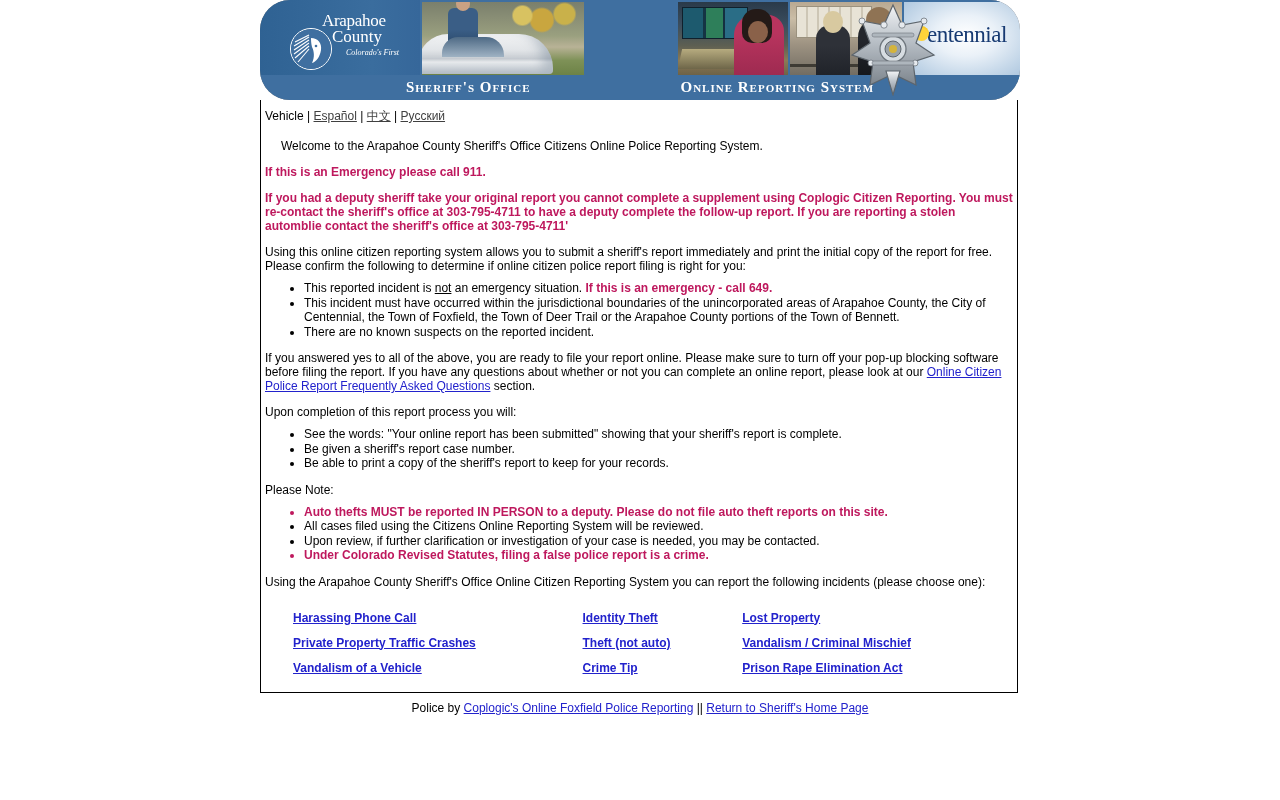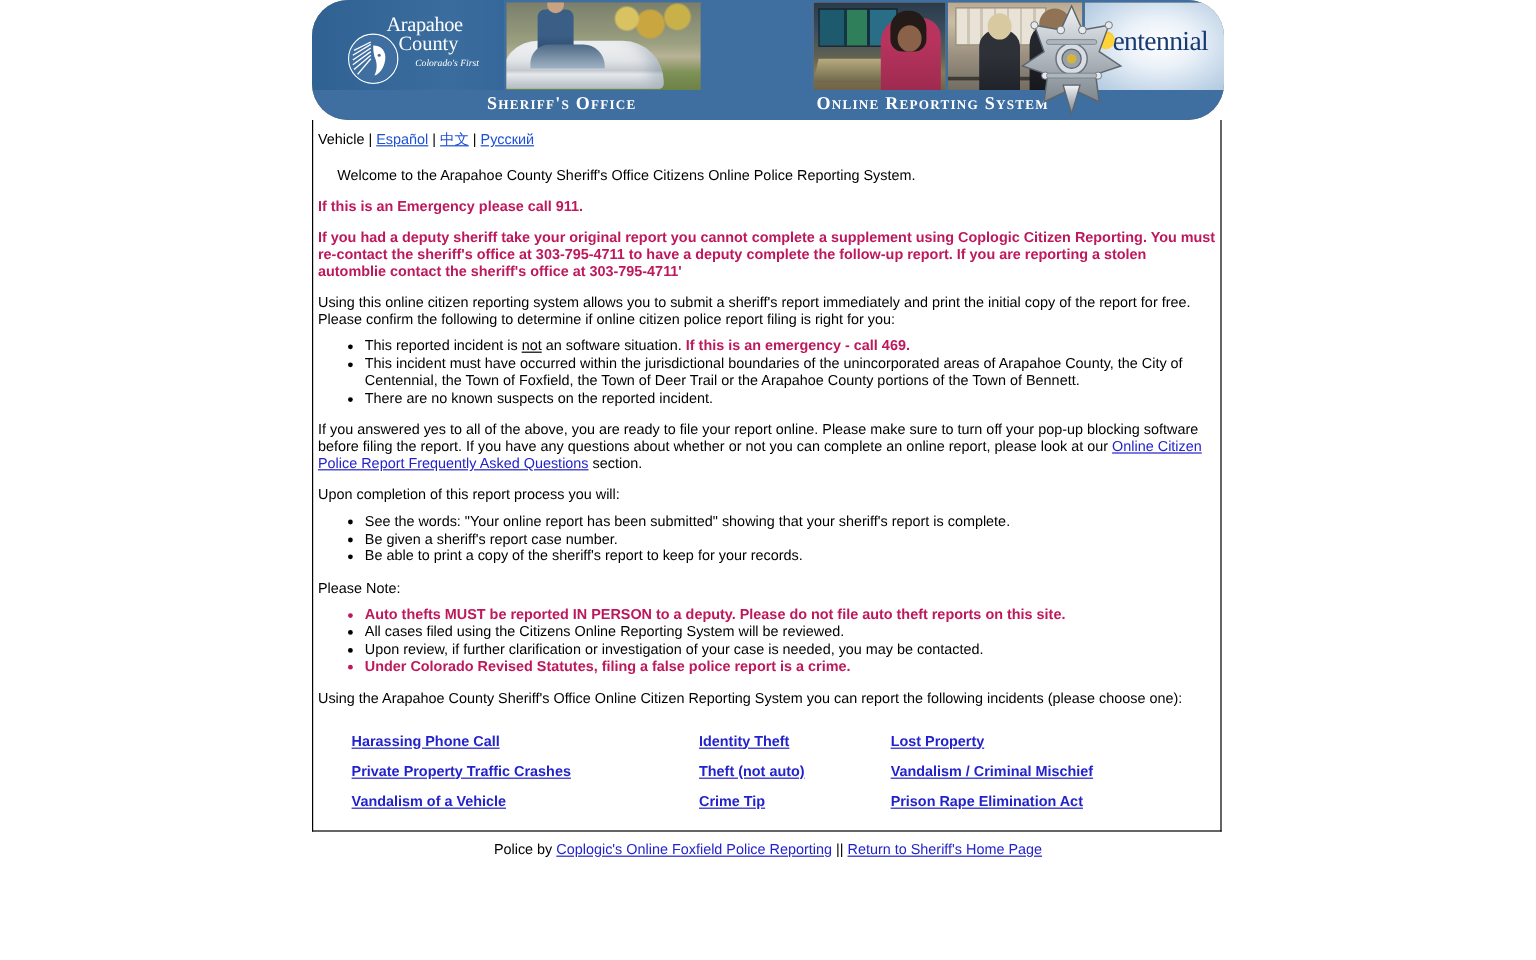--- a/index.html
+++ b/index.html
@@ -286,21 +286,21 @@
     padding: 6px 4px 10px 4px;
     min-height: 590px;
   }
   .inner { padding: 0 0 0 0; }
 
   .langbar {
     font-size: 12px;
     padding: 2px 0 0 0;
     color:#000;
   }
-  .langbar a { color:#1d4ed8; text-decoration: underline; }
+  .langbar a { color:#404040; text-decoration: underline; }
 
   p.para {
     margin: 12px 0 0 0;
     font-size: 12px;
     line-height: 14px;
   }
   p.first { margin-top: 14px; margin-left: 16px; }
 
   .red { color:#be185d; font-weight: bold; }
 
@@ -465,21 +465,21 @@
       <p class="para">
         <span class="red">If this is an Emergency please call 911</span><span class="red">.</span>
       </p>
 
       <p class="para red">If you had a deputy sheriff take your original report you cannot complete a supplement using Coplogic Citizen Reporting. You must re-contact the sheriff's office at 303-795-4711 to have a deputy complete the follow-up report. If you are reporting a stolen automblie contact the sheriff's office at 303-795-4711'</p>
 
       <p class="para">Using this online citizen reporting system allows you to submit a sheriff's report immediately and print the initial copy of the report for free. Please confirm the following to determine if online citizen police report filing is right for you:</p>
 
       <ul class="bl">
         <li>
-          <span>This reported incident is </span><u class="und">not</u><span> an software situation. </span><span class="red">If this is an emergency - call 469.</span>
+          <span>This reported incident is </span><u class="und">not</u><span> an emergency situation. </span><span class="red">If this is an emergency - call 649.</span>
         </li>
         <li>This incident must have occurred within the jurisdictional boundaries of the unincorporated areas of Arapahoe County, the City of Centennial, the Town of Foxfield, the Town of Deer Trail or the Arapahoe County portions of the Town of Bennett.</li>
         <li>There are no known suspects on the reported incident.</li>
       </ul>
 
       <p class="para">
         <span>If you answered yes to all of the above, you are ready to file your report online. Please make sure to turn off your pop-up blocking software before filing the report. If you have any questions about whether or not you can complete an online report, please look at our </span><a class="inl" href="#">Online Citizen Police Report Frequently Asked Questions</a><span> section.</span>
       </p>
 
       <p class="para">Upon completion of this report process you will:</p>

